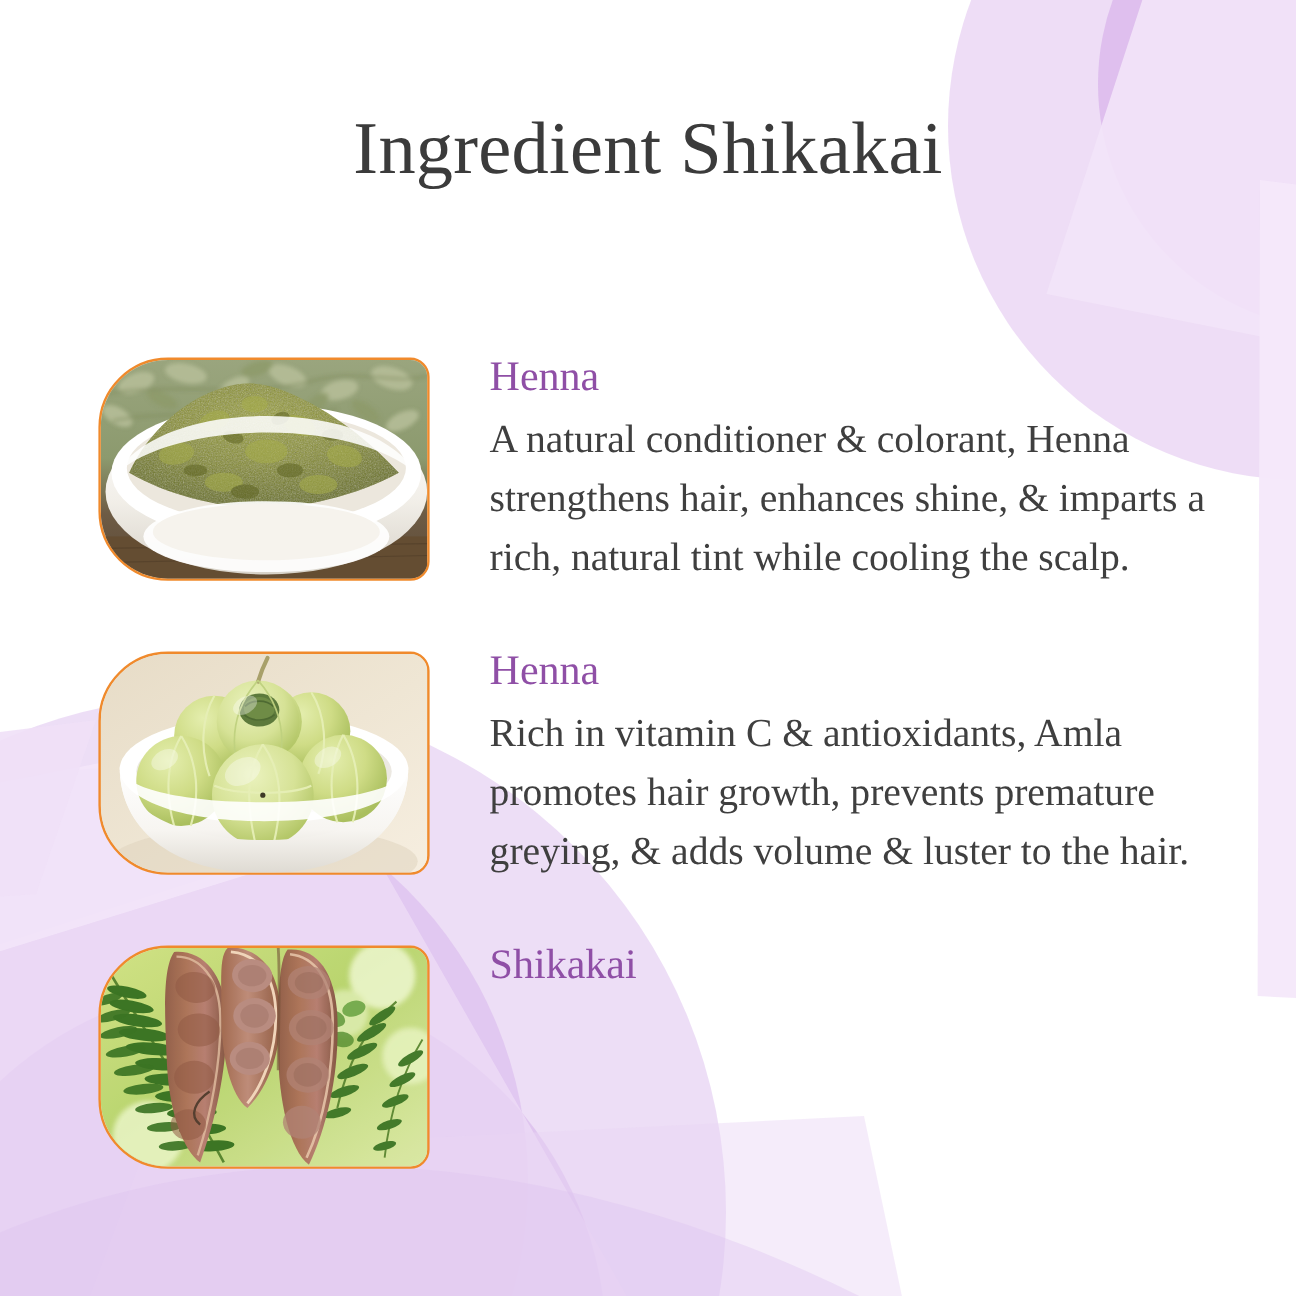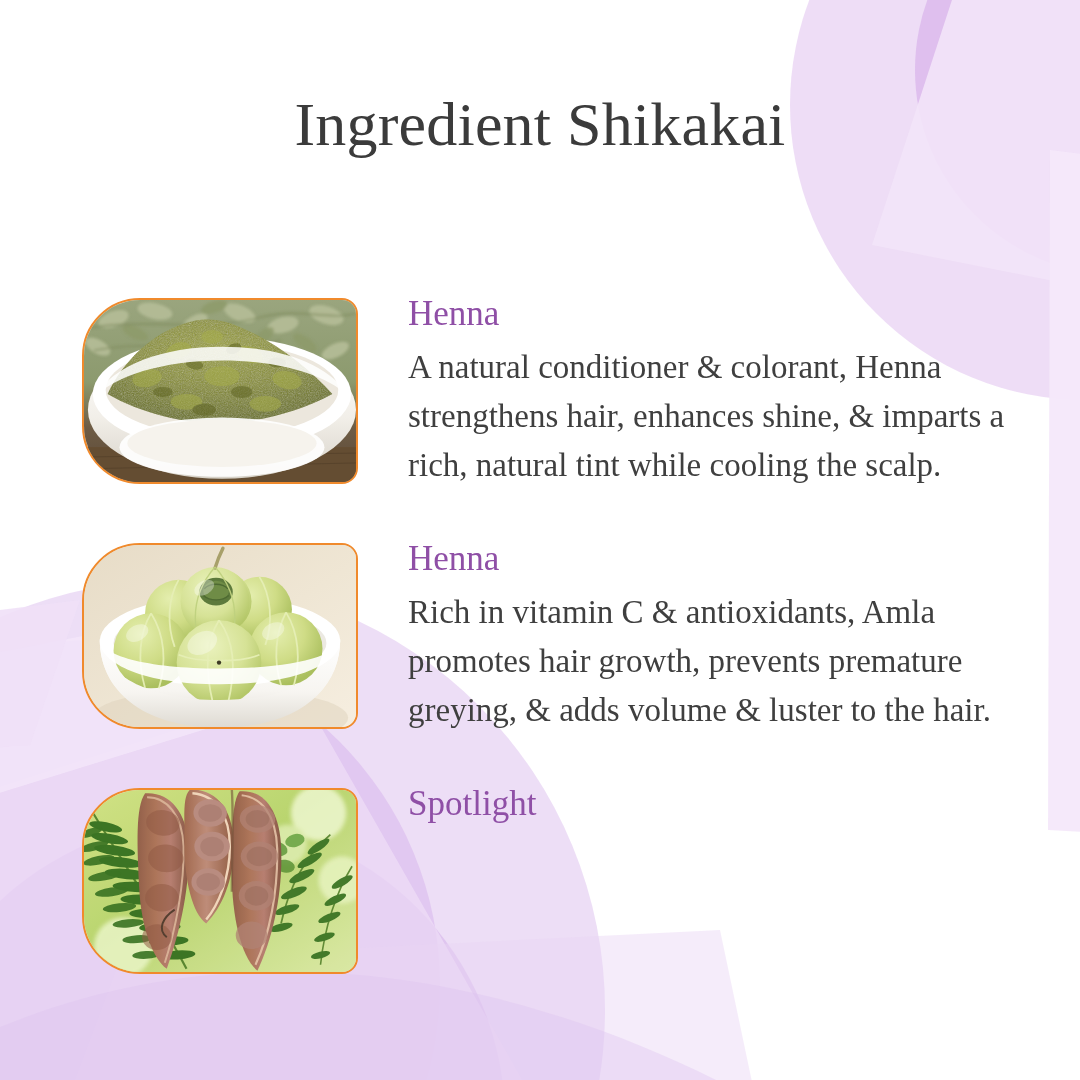--- a/index.html
+++ b/index.html
@@ -434,18 +434,18 @@
             </g>
 
             <path d="M92,122 C80,130 74,142 84,150" stroke="#4a3124" stroke-width="2" fill="none"></path>
             <path d="M150,0 C152,30 150,70 150,104" stroke="#6b452f" stroke-width="2.4" fill="none" opacity="0.6"></path>
           </g>
 
           <rect width="276" height="186" fill="#f4ffd9" opacity="0.07"></rect>
         </svg>
       </div>
       <div class="copy">
-        <div class="ing-name">Spotlight</div>
+        <div class="ing-name">Shikakai</div>
       </div>
     </div>
 
   </div>
 </div>
 
 </body></html>

